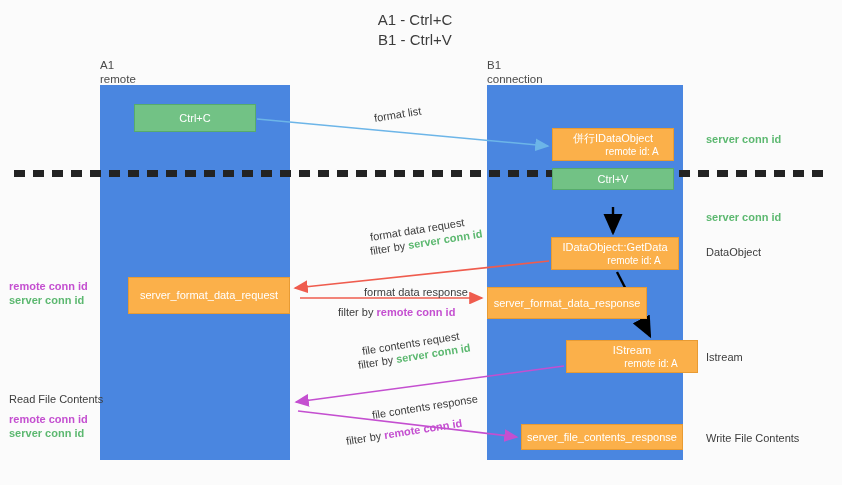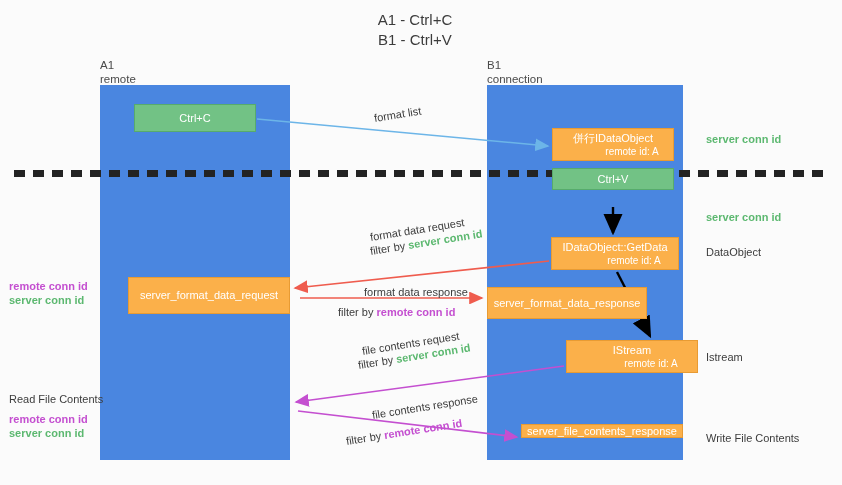--- a/index.html
+++ b/index.html
@@ -72,21 +72,21 @@
   .node .l2 { font-size: 10px; margin-left: 38px; }
 
   #n-ctrlc  { left: 134px; top: 104px; width: 122px; height: 28px; }
   #n-idataobject { left: 552px; top: 128px; width: 122px; height: 33px; }
   #n-ctrlv  { left: 552px; top: 168px; width: 122px; height: 22px; }
   #n-getdata { left: 551px; top: 237px; width: 128px; height: 33px; }
   #n-sfdreq { left: 128px; top: 277px; width: 162px; height: 37px; }
   #n-sfdres { left: 487px; top: 287px; width: 160px; height: 32px; }
   #n-istream { left: 566px; top: 340px; width: 132px; height: 33px; }
   #n-sfcreq { left: 128px; top: 392px; width: 162px; height: 26px; }
-  #n-sfcres { left: 521px; top: 424px; width: 162px; height: 14px; }
+  #n-sfcres { left: 521px; top: 424px; width: 162px; height: 26px; }
 
   
   #arrows {
     left: 0; top: 0;
     width: 842px; height: 485px;
     z-index: 3;
   }
 
   
   .ann {

